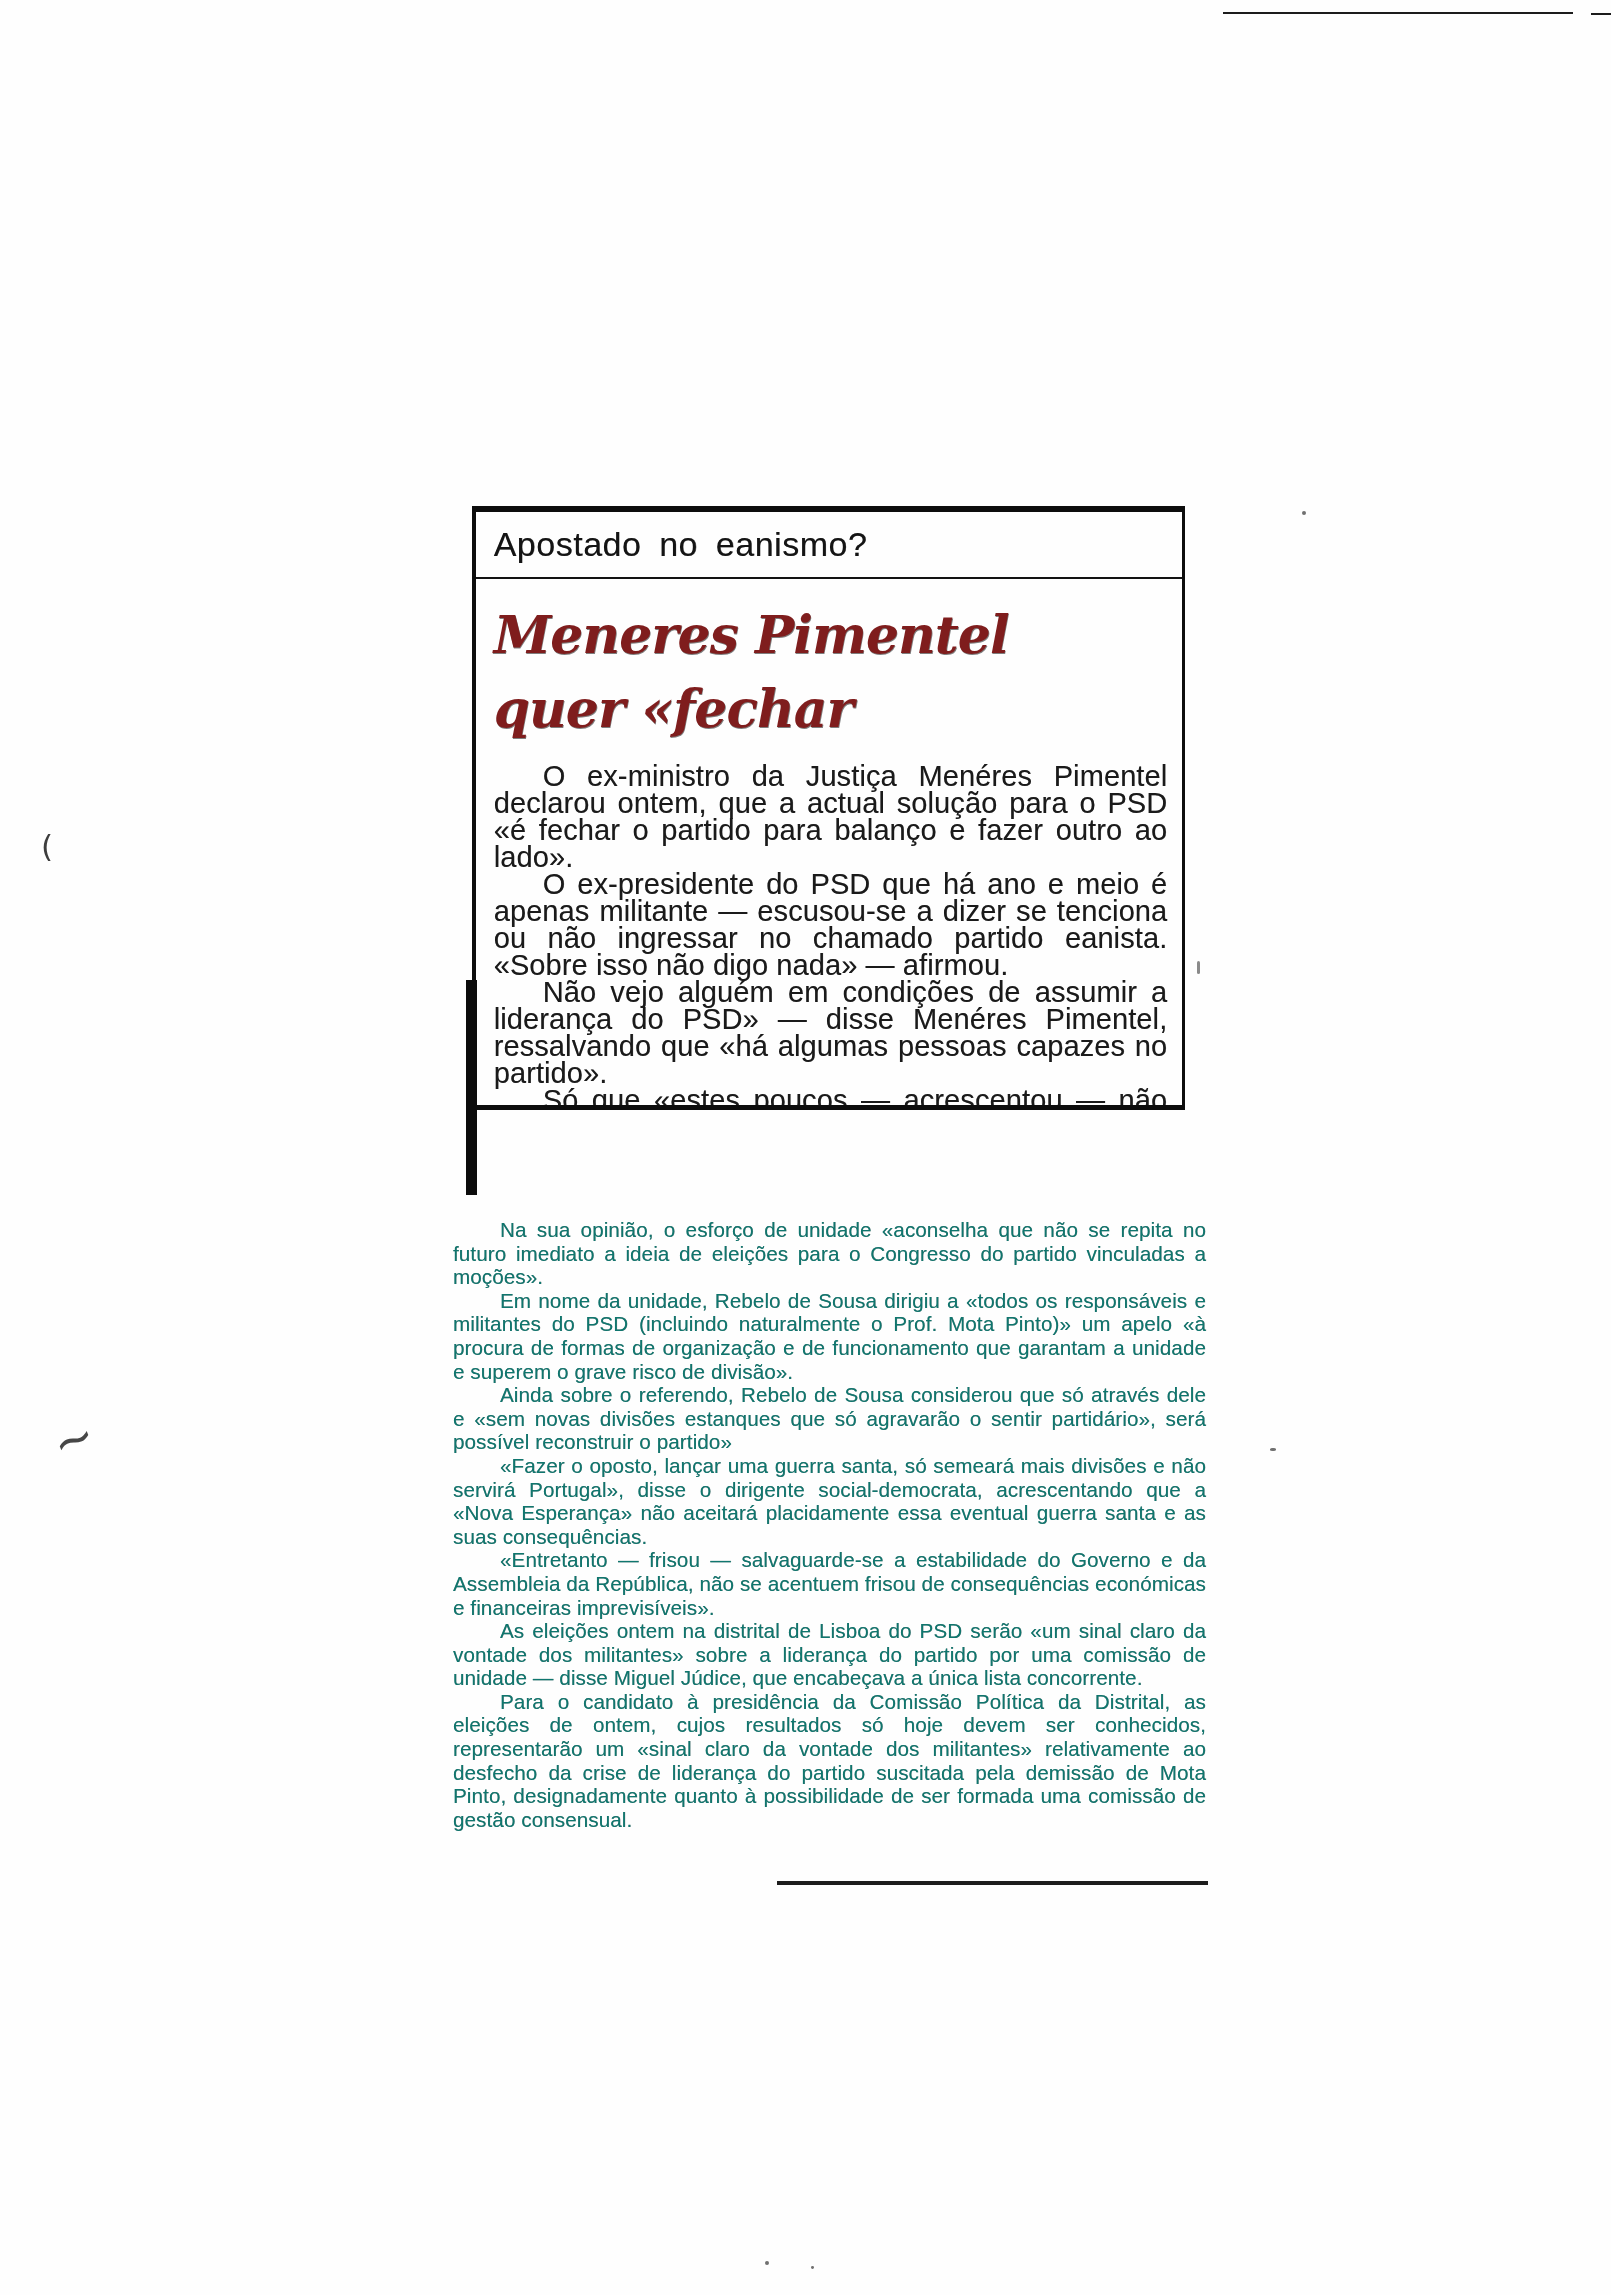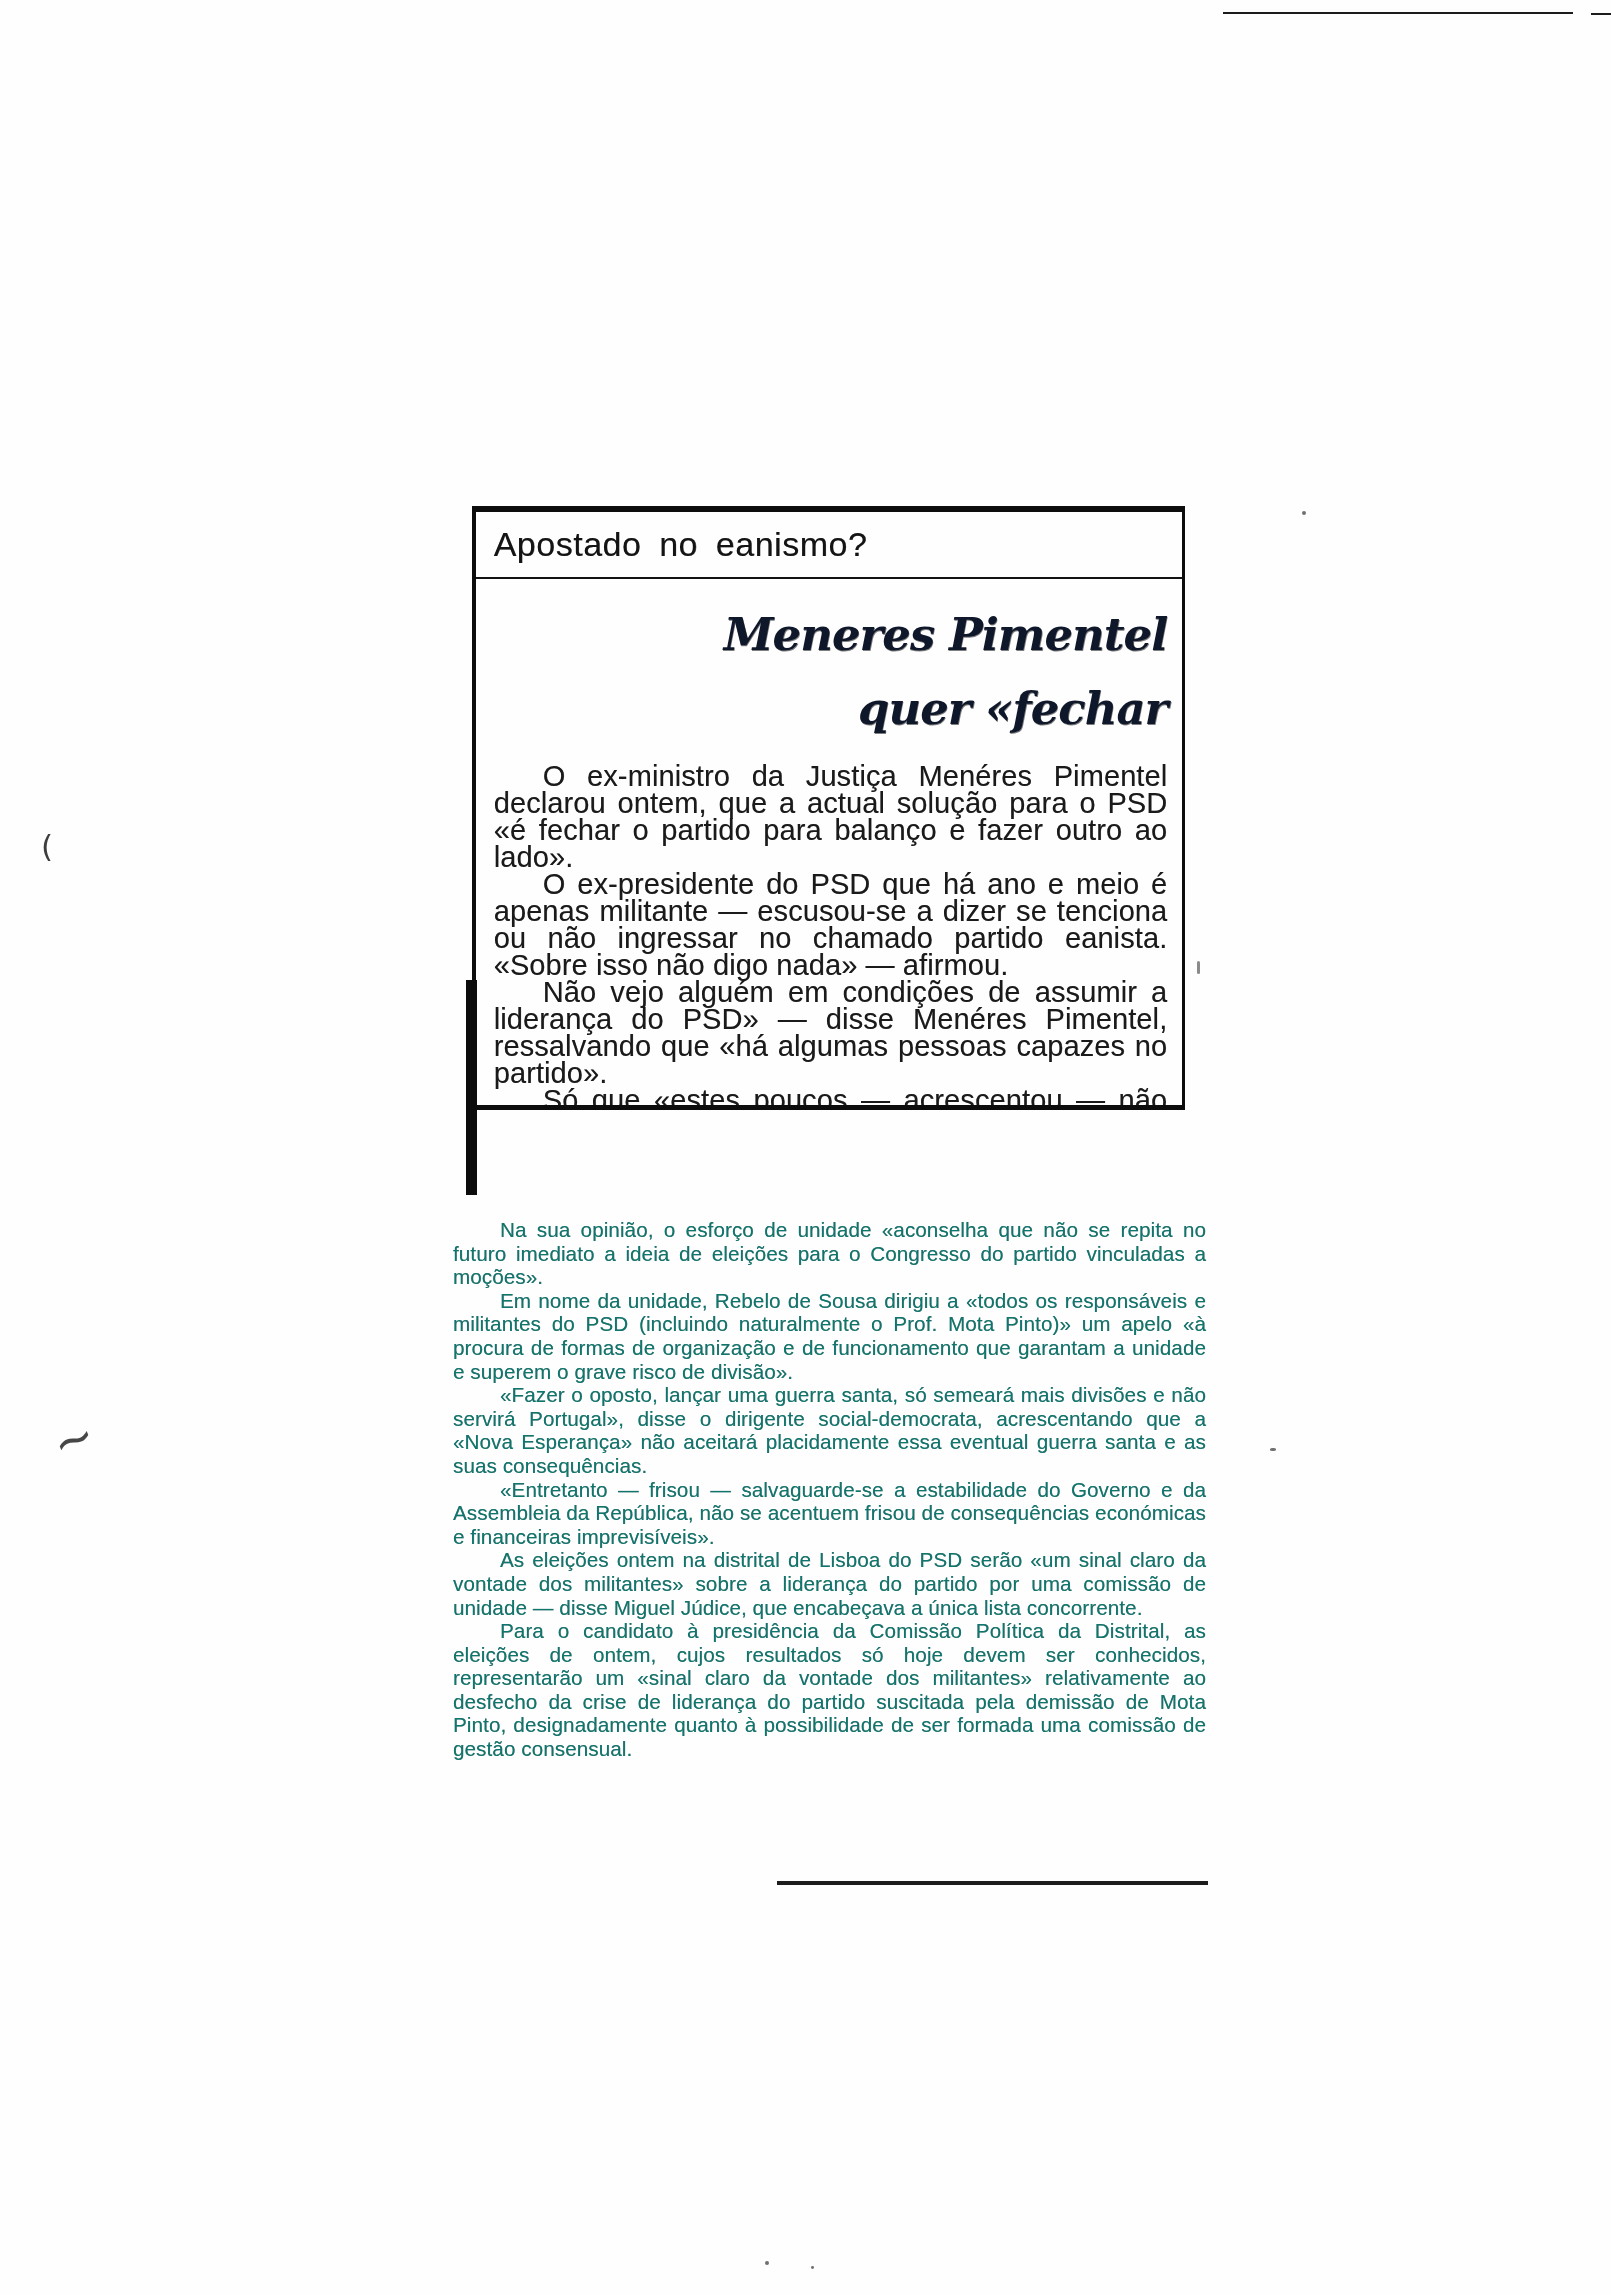--- a/index.html
+++ b/index.html
@@ -53,26 +53,25 @@
   .kicker-rule {
     height: 2.9px;
     background: #121212;
     margin: 12.8px -14.7px 0 -17.7px;
   }
   .headline {
     margin: 18.7px 0 0 0;
     font-family: "DejaVu Serif", serif;
     font-style: italic;
     font-weight: 700;
-    font-size: 45px;
+    font-size: 52px;
     line-height: 74px;
     letter-spacing: -1px;
-    color: #0f172a;
+    color: #7f1d1d;
     text-shadow: 0.6px 0.6px 0.5px rgba(0,0,0,0.5);
-    text-align: right;
   }
   .headline .hl { display: block; }
 
   .box-body {
     margin-top: 16.7px;
     font-size: 29px;
     line-height: 27px;
     text-align: justify;
     letter-spacing: 0.1px;
     color: #1a1a1a;
@@ -159,20 +158,21 @@
       <p>Não vejo alguém em condições de assumir a liderança do PSD» — disse Menéres Pimentel, ressalvando que «há algumas pessoas capazes no partido».</p>
       <p>Só que «estes poucos — acrescentou — não estão dispostos a assumir uma posição de afrontamento com certa fatia da actual direcção».</p>
     </div>
   </section>
 
   <div class="blotch"></div>
 
   <section class="column">
     <p>Na sua opinião, o esforço de unidade «aconselha que não se repita no futuro imediato a ideia de eleições para o Congresso do partido vinculadas a moções».</p>
     <p>Em nome da unidade, Rebelo de Sousa dirigiu a «todos os responsáveis e militantes do PSD (incluindo naturalmente o Prof. Mota Pinto)» um apelo «à procura de formas de organização e de funcionamento que garantam a unidade e superem o grave risco de divisão».</p>
+    <p>Ainda sobre o referendo, Rebelo de Sousa considerou que só através dele e «sem novas divisões estanques que só agravarão o sentir partidário», será possível reconstruir o partido»</p>
     <p>«Fazer o oposto, lançar uma guerra santa, só semeará mais divisões e não servirá Portugal», disse o dirigente social-democrata, acrescentando que a «Nova Esperança» não aceitará placidamente essa eventual guerra santa e as suas consequências.</p>
     <p>«Entretanto — frisou — salvaguarde-se a estabilidade do Governo e da Assembleia da República, não se acentuem frisou de consequências económicas e financeiras imprevisíveis».</p>
     <p>As eleições ontem na distrital de Lisboa do PSD serão «um sinal claro da vontade dos militantes» sobre a liderança do partido por uma comissão de unidade — disse Miguel Júdice, que encabeçava a única lista concorrente.</p>
     <p>Para o candidato à presidência da Comissão Política da Distrital, as eleições de ontem, cujos resultados só hoje devem ser conhecidos, representarão um «sinal claro da vontade dos militantes» relativamente ao desfecho da crise de liderança do partido suscitada pela demissão de Mota Pinto, designadamente quanto à possibilidade de ser formada uma comissão de gestão consensual.</p>
   </section>
 
   <div class="bottom-rule"></div>
 
   <div class="speck" id="sp1"></div>
   <div class="speck" id="sp2"></div>

